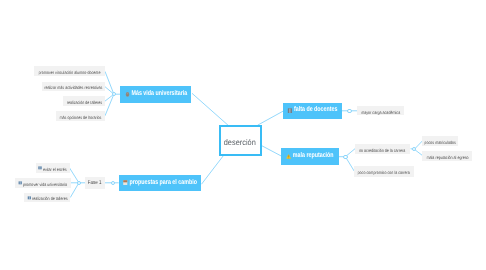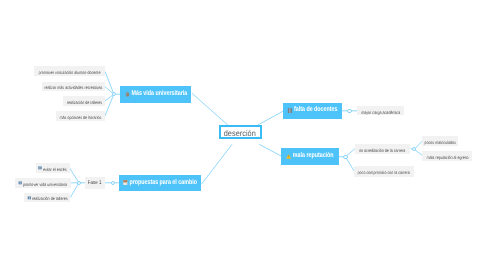--- a/index.html
+++ b/index.html
@@ -72,21 +72,21 @@
   </g>
 </svg>
 
 <div class="dot" style="left:111.70px;top:92.00px;width:4.4px;height:4.4px;"></div>
 <div class="dot" style="left:347.20px;top:108.60px;width:4.4px;height:4.4px;"></div>
 <div class="dot" style="left:343.20px;top:154.50px;width:4.4px;height:4.4px;"></div>
 <div class="dot" style="left:412.10px;top:147.10px;width:4.4px;height:4.4px;"></div>
 <div class="dot" style="left:76.70px;top:180.60px;width:4.4px;height:4.4px;"></div>
 <div class="dot" style="left:110.50px;top:180.60px;width:4.4px;height:4.4px;"></div>
 
-<div class="node root" style="left:218.5px;top:125px;width:43px;height:14px;">
+<div class="node root" style="left:218.5px;top:125px;width:43px;height:31px;">
   <span class="inner">
     <span>deserción</span>
   </span>
 </div>
 
 <div class="node branch" style="left:120.3px;top:86px;width:71px;height:16.5px;">
   <span class="inner">
     <svg class="ico" width="6.1" height="4.9" viewBox="0 0 20 16" preserveAspectRatio="none">
       <circle cx="10" cy="8" r="7.6" fill="#948c84"></circle>
       <circle cx="10" cy="8.6" r="4.4" fill="#8a8078"></circle>

